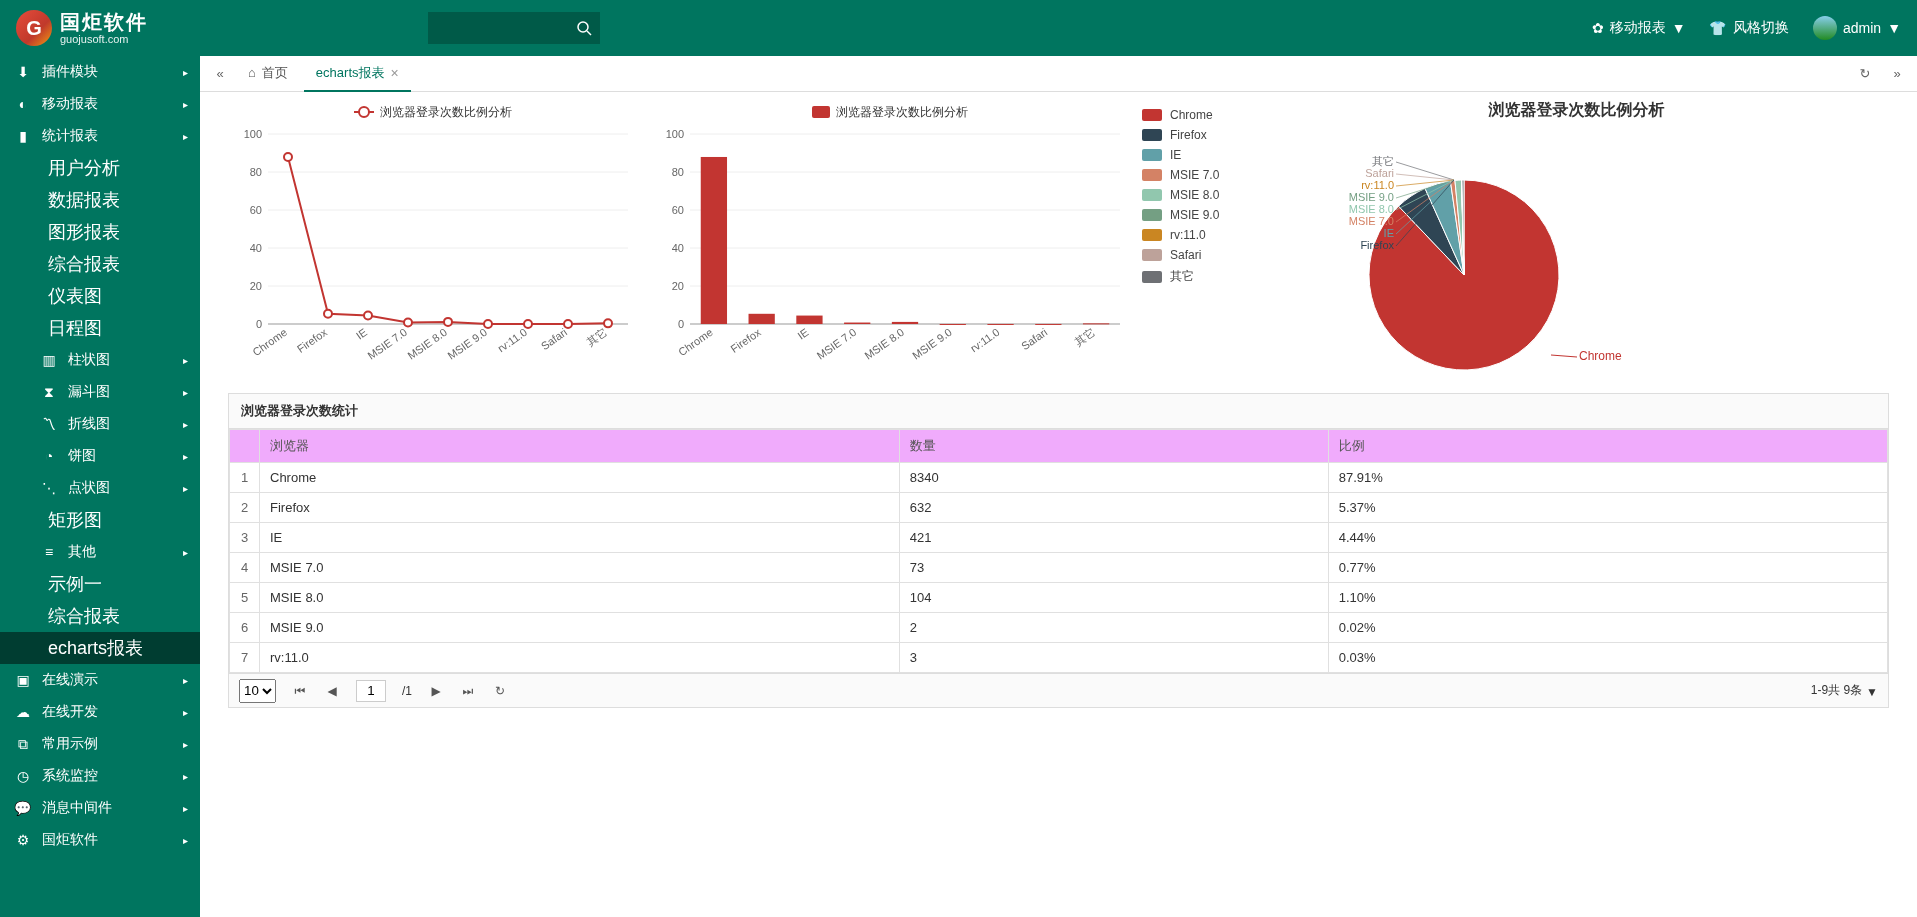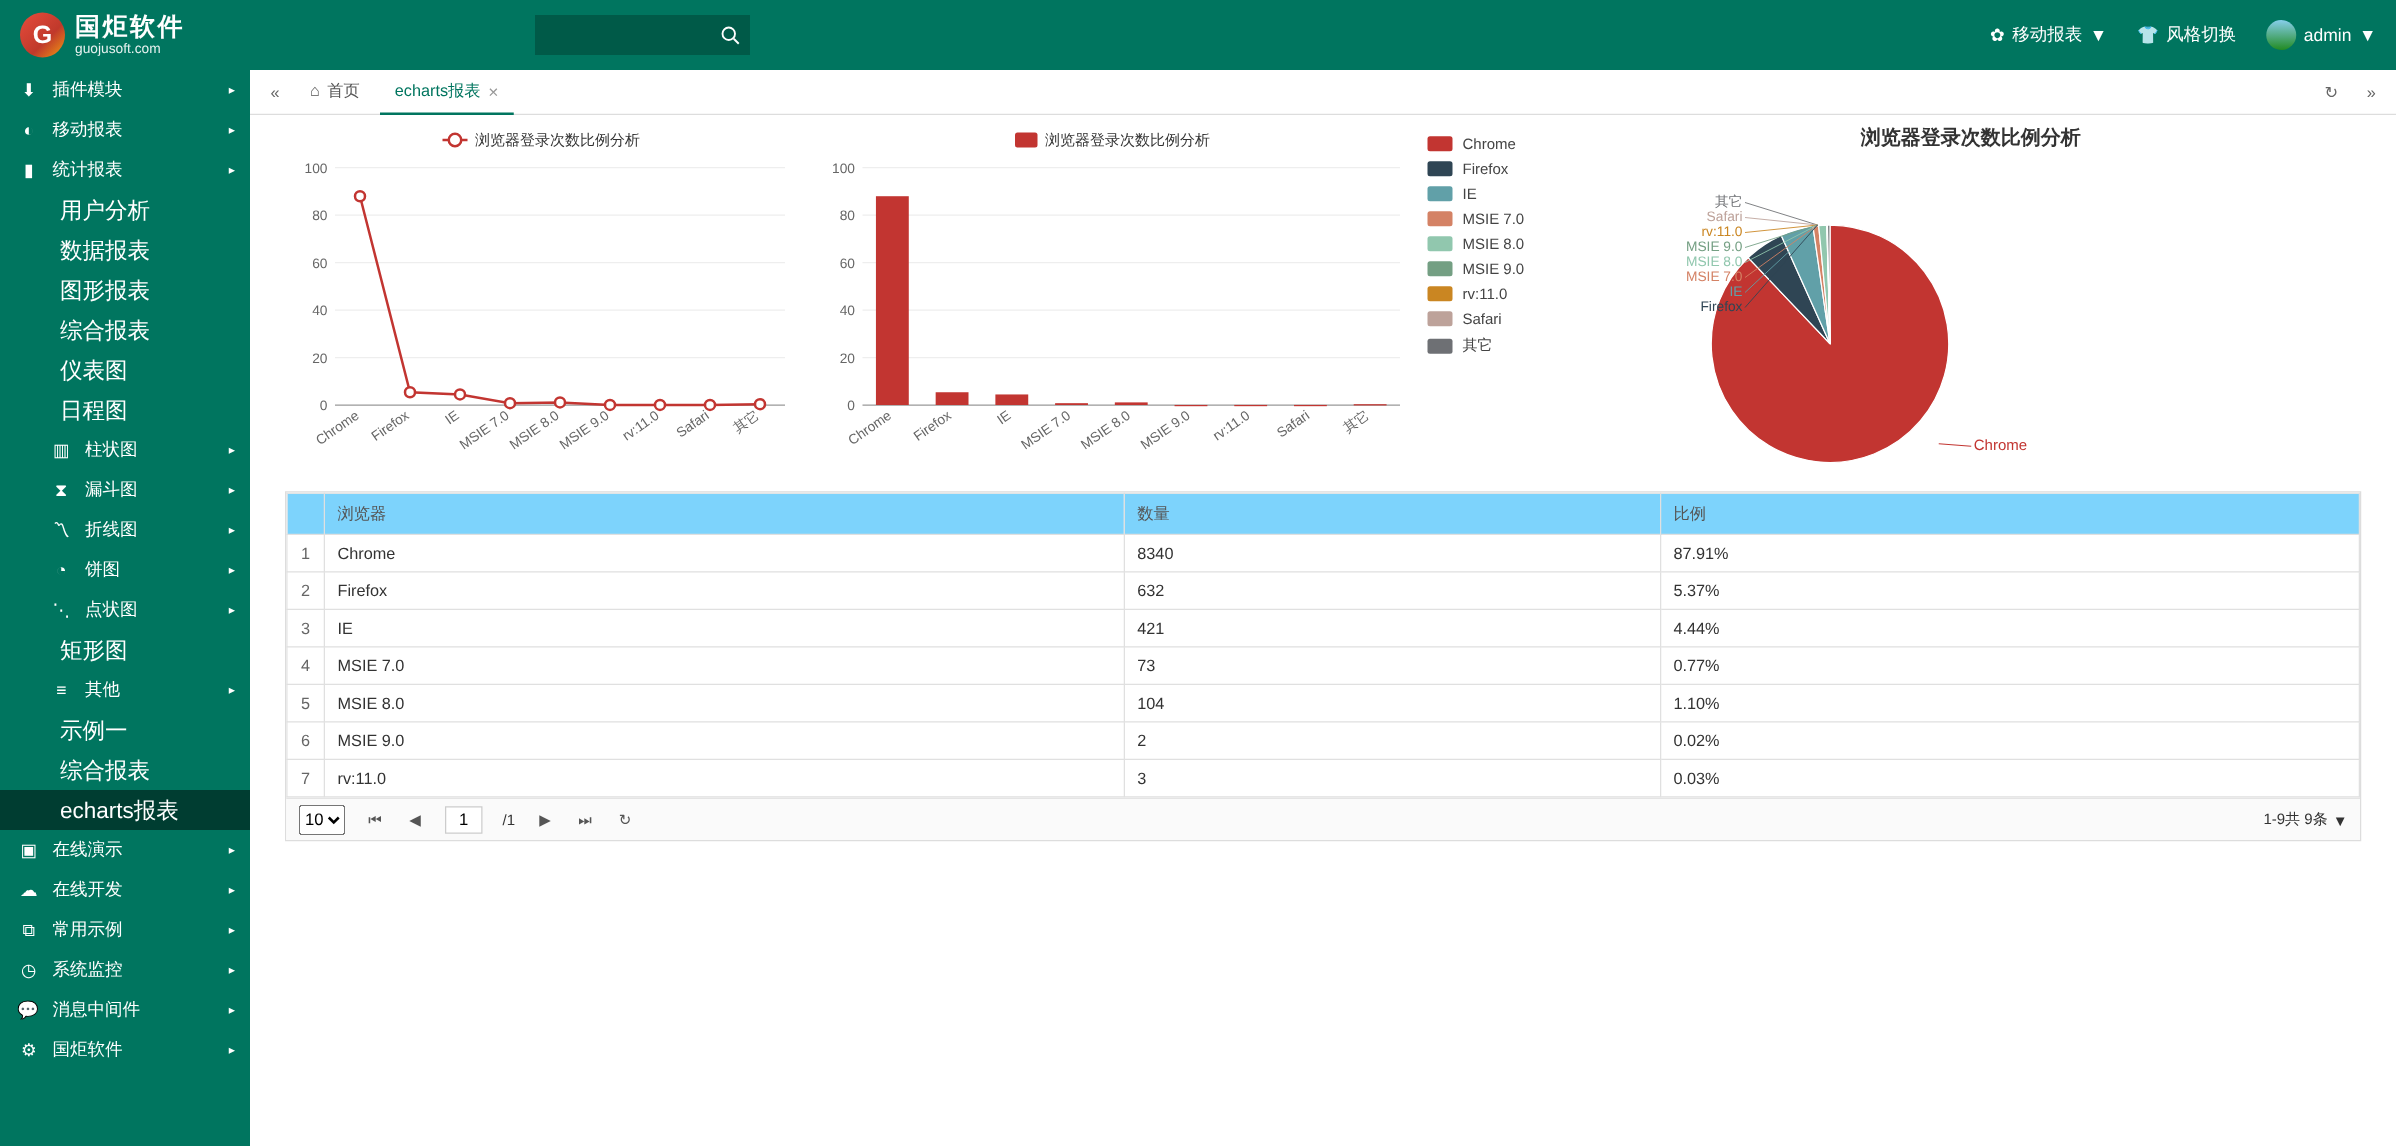--- a/index.html
+++ b/index.html
@@ -40,21 +40,21 @@
 .chart4{flex:1}
 .chart-legend-top{display:flex;justify-content:center;align-items:center;gap:6px;font-size:12px;height:24px;color:#333}
 .leg-line{width:20px;height:2px;background:#c23531;position:relative}
 .leg-line::after{content:"";position:absolute;left:50%;top:50%;transform:translate(-50%,-50%);width:8px;height:8px;border:2px solid #c23531;border-radius:50%;background:#fff}
 .leg-bar{width:18px;height:12px;background:#c23531;border-radius:2px}
 .chart-svg{display:block}
 .table-panel{border:1px solid #ddd}
 .table-title{padding:8px 12px;font-weight:bold;font-size:13px;border-bottom:1px solid #ddd;background:#fafafa}
 .data-table{width:100%;border-collapse:collapse}
 .data-table th,.data-table td{border:1px solid #e0e0e0;padding:7px 10px;text-align:left;font-size:13px}
-.data-table th{background:#7dd3fc;font-weight:normal;color:#555}
+.data-table th{background:#f0abfc;font-weight:normal;color:#555}
 .data-table td.idx{width:30px;text-align:center;color:#666}
 .pager{height:34px;border-top:1px solid #ddd;display:flex;align-items:center;padding:0 10px;gap:16px;font-size:12px;background:#fafafa}
 .pager select{height:24px}
 .pager-btn{cursor:pointer;color:#555;width:16px;text-align:center}
 .pager-input{width:30px;height:22px;text-align:center;border:1px solid #ccc}
 .pager-right{margin-left:auto;display:flex;align-items:flex-end;gap:4px}
 .pie-legend{display:flex;flex-direction:column;gap:6px;padding-top:4px}
 .pie-leg-item{display:flex;align-items:center;gap:8px;font-size:12px;color:#444}
 .pie-leg-sw{width:20px;height:12px;border-radius:2px}
 .chart-title-right{text-align:center;font-size:16px;font-weight:bold;color:#333;margin-bottom:4px}
@@ -379,20 +379,21 @@
                 <line x1="132" y1="109" x2="190" y2="55" stroke="#61a0a8" stroke-width="0.7"></line>
                 <text x="130" y="124" text-anchor="end" font-size="11" fill="#2f4554">Firefox</text>
                 <line x1="132" y1="121" x2="190" y2="55" stroke="#2f4554" stroke-width="0.7"></line>
                 <text x="315" y="235" font-size="12" fill="#c23531">Chrome</text>
                 <line x1="287" y1="230" x2="313" y2="232" stroke="#c23531"></line>
               </svg>
           </div>
         </div>
 
         <div class="table-panel">
+          <div class="table-title">浏览器登录次数统计</div>
           <div class="table-scroll">
             <table class="data-table">
               <thead>
                   <tr>
                 <th style="width:30px"></th>
                 <th>浏览器</th>
                 <th>数量</th>
                 <th>比例</th>
               </tr>
                 </thead>

